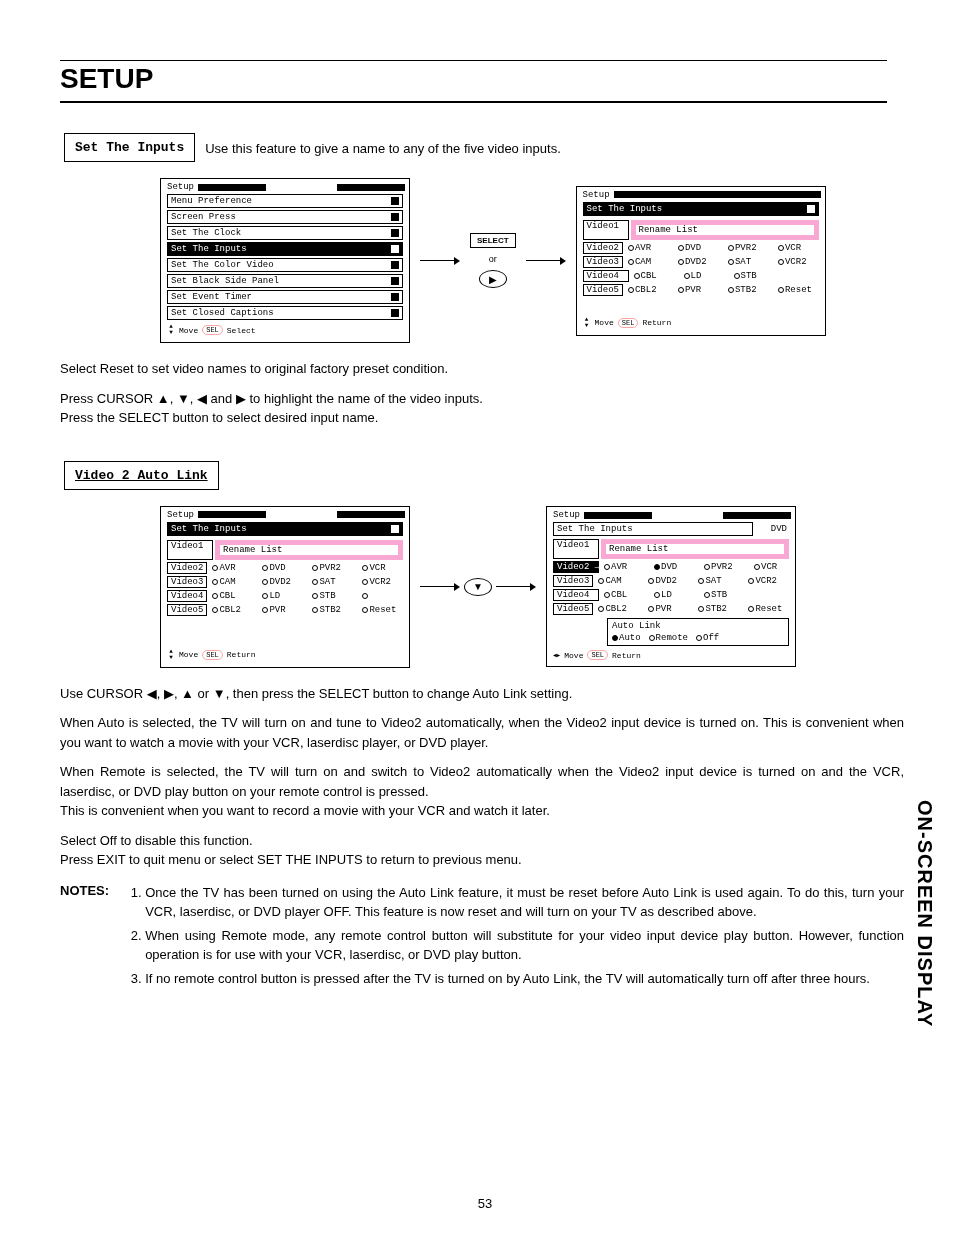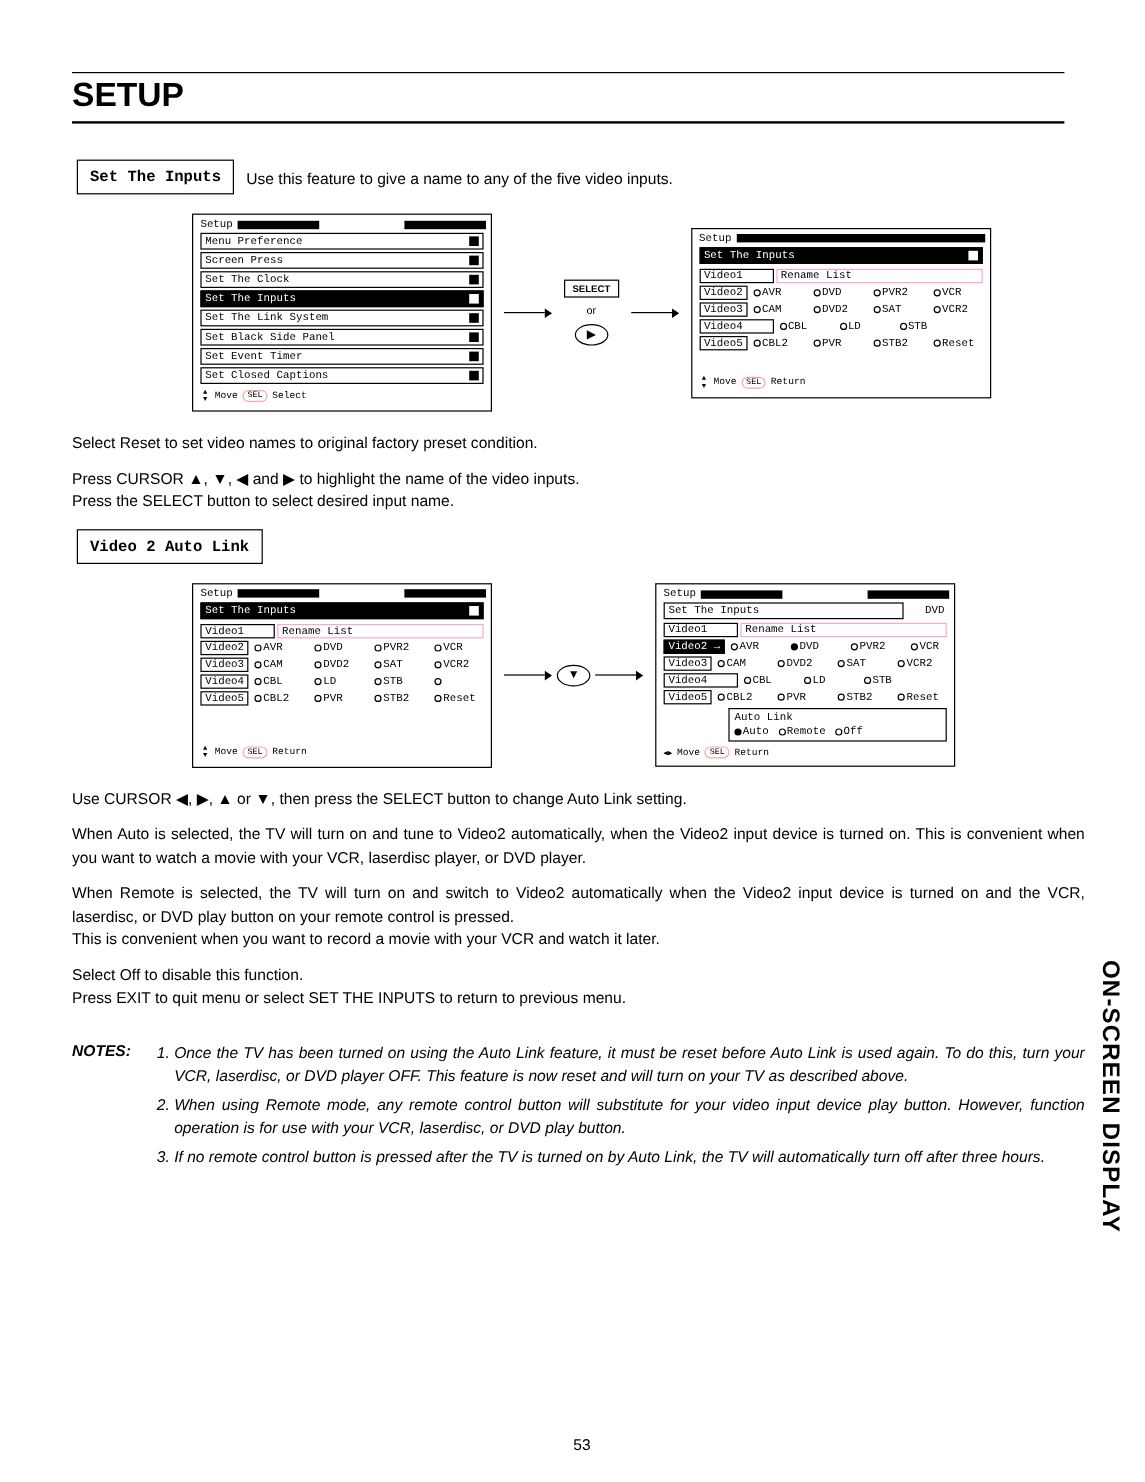--- a/index.html
+++ b/index.html
@@ -102,24 +102,24 @@
   .osd-row {
     display: flex;
     gap: 2px;
     padding: 1px 6px;
     font-size: 9px;
     white-space: nowrap;
   }
   .osd-row .lbl {
     border: 1px solid #000;
     padding: 0 3px;
-    width: 62px;
+    width: 46px;
   }
   .osd-row .opts {
-    border: 1px solid #f9a8d4;
+    border: 5px solid #f9a8d4;
     flex: 1;
     padding: 0 3px;
     display:flex;
     gap:6px;
     align-items:center;
   }
   .osd-row .opts.noborder { border:none; }
   .opt { display:inline-flex; align-items:center; gap:1px; }
   .rdio {
     width:6px; height:6px; border:1px solid #000; border-radius:50%; display:inline-block;
@@ -183,22 +183,21 @@
     font-size:13px;
     line-height:1.5;
     margin: 10px 0;
     text-align: justify;
   }
   .body-text.tight { margin: 2px 0 12px 0;}
 
   .notes {
     display:flex;
     gap:10px;
-    margin-top: 26px;
-    font-style: italic;
+    margin-top: 13px;
   }
   .notes-label {
     font-weight:bold;
     white-space:nowrap;
   }
   .notes ol {
     padding-left: 26px;
     text-align: justify;
     line-height:1.5;
   }
@@ -262,21 +261,21 @@
           </div>
           <div class="osd-item">
             <span>Set The Clock</span>
             <span class="flag"></span>
           </div>
           <div class="osd-item hl">
             <span>Set The Inputs</span>
             <span class="flag"></span>
           </div>
           <div class="osd-item">
-            <span>Set The Link System</span>
+            <span>Set The Color Video</span>
             <span class="flag"></span>
           </div>
           <div class="osd-item">
             <span>Set Black Side Panel</span>
             <span class="flag"></span>
           </div>
           <div class="osd-item">
             <span>Set Event Timer</span>
             <span class="flag"></span>
           </div>
@@ -357,21 +356,21 @@
         <span>Move</span>
         <span class="sel-pill">SEL</span>
         <span>Return</span>
       </div>
     </div>
   </div>
 
   <div class="body-text">Select Reset to set video names to original factory preset condition.</div>
   <div class="body-text tight" id="s1p1">Press CURSOR ▲, ▼, ◀ and ▶ to highlight the name of the video inputs.<br>Press the SELECT button to select desired input name.</div>
 
-  <div class="section-head" style="margin-top:13px;">
+  <div class="section-head" style="margin-top:33px;text-decoration:underline;">
     <div class="feature-box">Video 2 Auto Link</div>
   </div>
 
   <div class="menus-row" style="margin-left:100px;">
     <div class="osd-menu osd-menu-b">
       <div class="osd-title-row">
         <span class="osd-title">Setup</span>
         <div class="bar bar-split">
             <div class="f"></div>
             <div class="e"></div>

